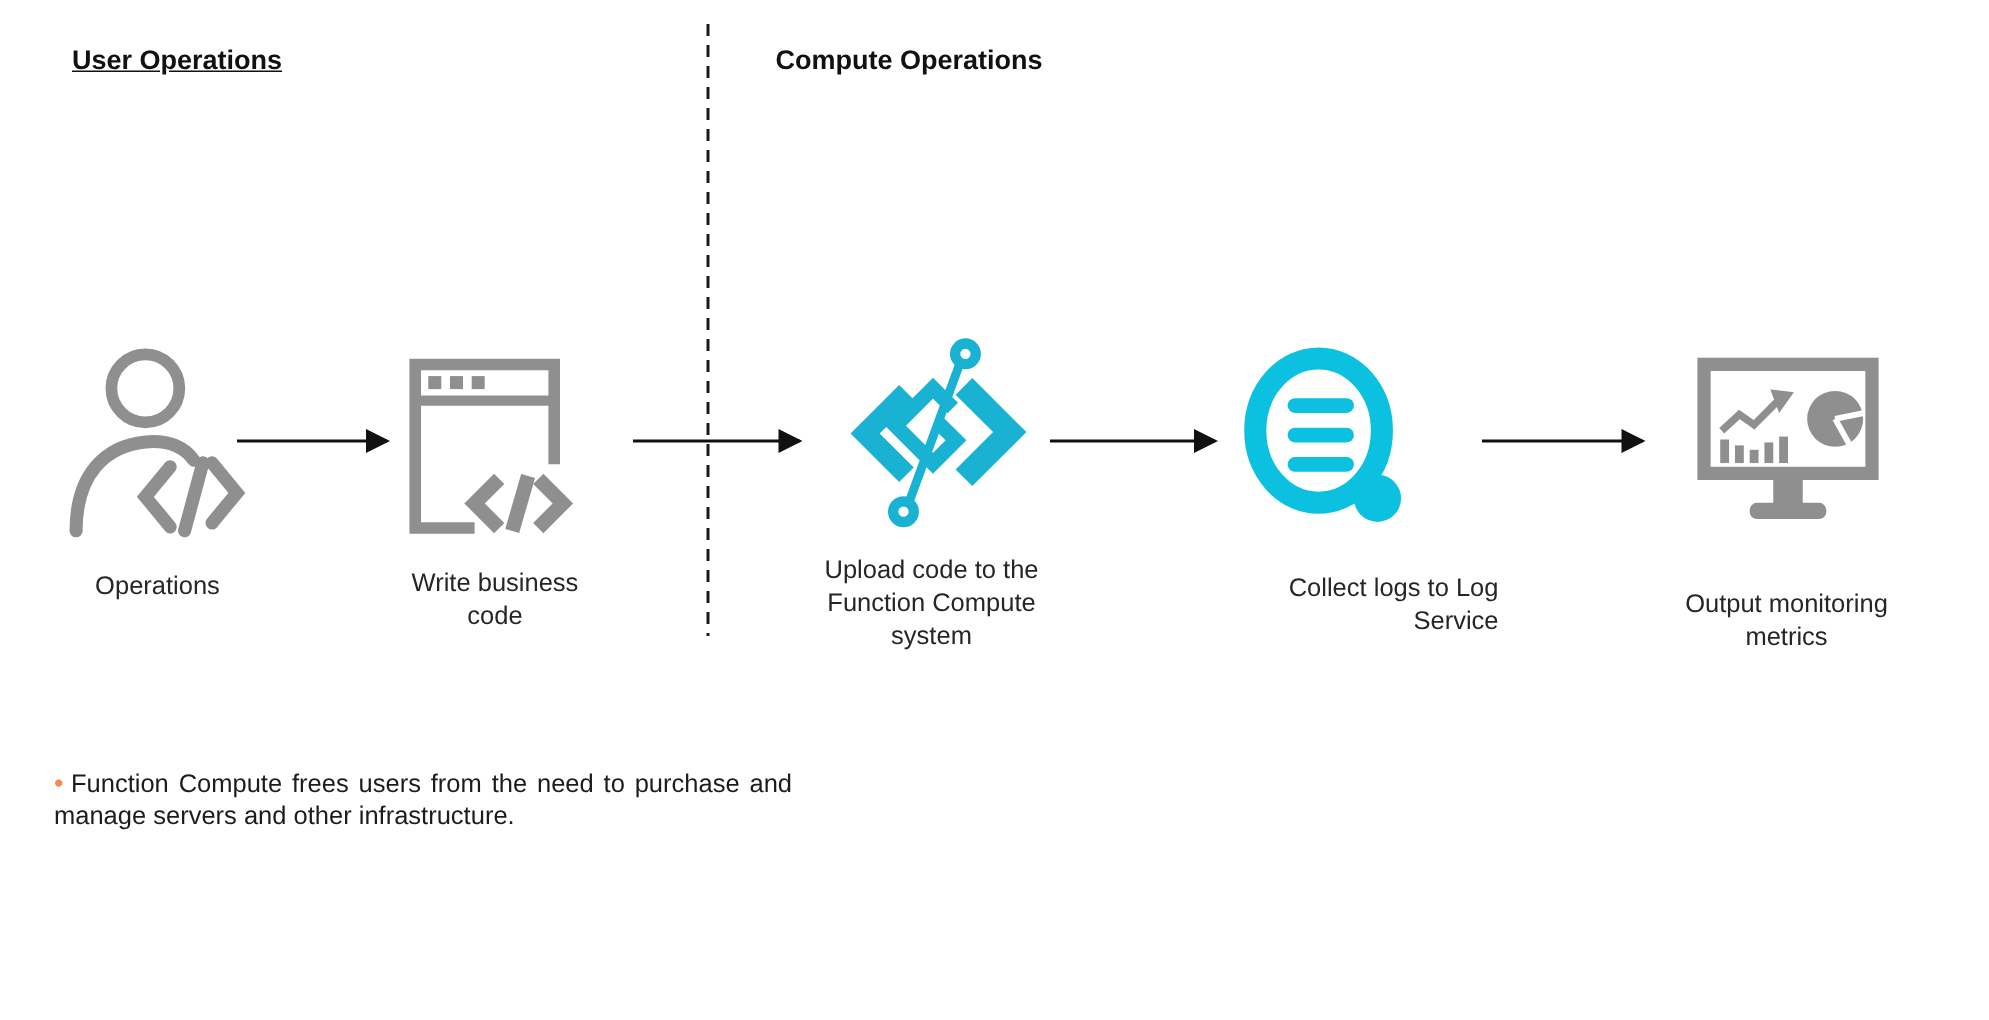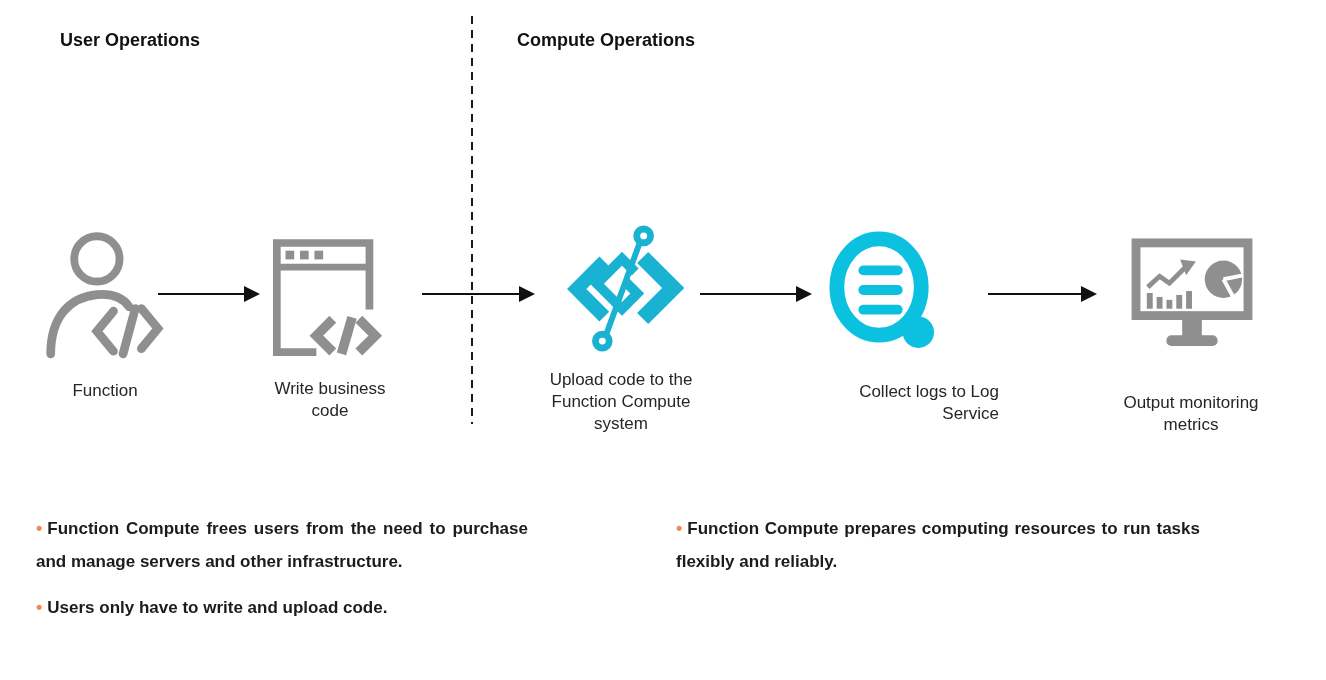--- a/index.html
+++ b/index.html
@@ -1,21 +1,21 @@
 <!DOCTYPE html>
 <html><head>
 <meta charset="utf-8">
 <style>
   html,body{margin:0;padding:0;background:#fff;}
   #stage{
     position:relative;width:1326px;height:680px;background:#ffffff;
     font-family:"Liberation Sans", sans-serif;color:#1f1f1f;overflow:hidden;
   }
   .hdr{position:absolute;font-size:18px;font-weight:bold;color:#111;white-space:nowrap;}
-  #hdr-left{left:60px;top:30px;}
+  #hdr-left{left:48px;top:30px;text-decoration:underline;}
   #hdr-right{left:517px;top:30px;}
   #divider{
     position:absolute;left:471px;top:16px;width:2px;height:408px;
     background:repeating-linear-gradient(to bottom,#1a1a1a 0 8px,transparent 8px 14px);
   }
   .icon-box{position:absolute;}
   .icon-box svg{display:block;overflow:visible;}
   .step-label{
     position:absolute;font-size:17px;line-height:22px;text-align:center;
     color:#262626;white-space:pre-line;
@@ -36,21 +36,21 @@
     border-left:16px solid #111;border-top:8px solid transparent;border-bottom:8px solid transparent;
   }
   #arrow-1{left:158px;width:100px;}
   #arrow-2{left:422px;width:111px;}
   #arrow-3{left:700px;width:110px;}
   #arrow-4{left:988px;width:107px;}
   .notes{position:absolute;top:512px;}
   #notes-left{left:36px;width:492px;}
   #notes-right{left:676px;width:524px;}
   .notes p{
-    margin:0 0 13px 0;font-size:17px;line-height:33px;text-align:justify;color:#1c1c1c;font-weight:bold;
+    margin:0 0 13px 0;font-size:17px;line-height:21px;text-align:justify;color:#1c1c1c;
   }
   .bullet{color:#f58a4b;margin-right:5px;font-size:18px;}
 </style>
 </head>
 <body>
 
 <div id="stage">
 
   <div class="hdr" id="hdr-left">User Operations</div>
   <div class="hdr" id="hdr-right">Compute Operations</div>
@@ -134,32 +134,30 @@
         <path d="M94,42 L104,60"></path>
       </g>
     </svg>
   </div>
 
   <div class="arrow" id="arrow-1"></div>
   <div class="arrow" id="arrow-2"></div>
   <div class="arrow" id="arrow-3"></div>
   <div class="arrow" id="arrow-4"></div>
 
-  <div class="step-label" id="label-developer">Function</div>
+  <div class="step-label" id="label-developer">Operations</div>
   <div class="step-label" id="label-upload">Upload code to the
 Function Compute
 system</div>
   <div class="step-label" id="label-write">Write business
 code</div>
   <div class="step-label" id="label-collect">Collect logs to Log
 Service</div>
   <div class="step-label" id="label-output">Output monitoring
 metrics</div>
 
   <div class="notes" id="notes-left">
     <p><span class="bullet">•</span><span>Function Compute frees users from the need to purchase and manage servers and other infrastructure.</span></p>
-    <p><span class="bullet">•</span><span>Users only have to write and upload code.</span></p>
   </div>
   <div class="notes" id="notes-right">
-    <p><span class="bullet">•</span><span>Function Compute prepares computing resources to run tasks flexibly and reliably.</span></p>
   </div>
 
 </div>
 
 </body></html>

